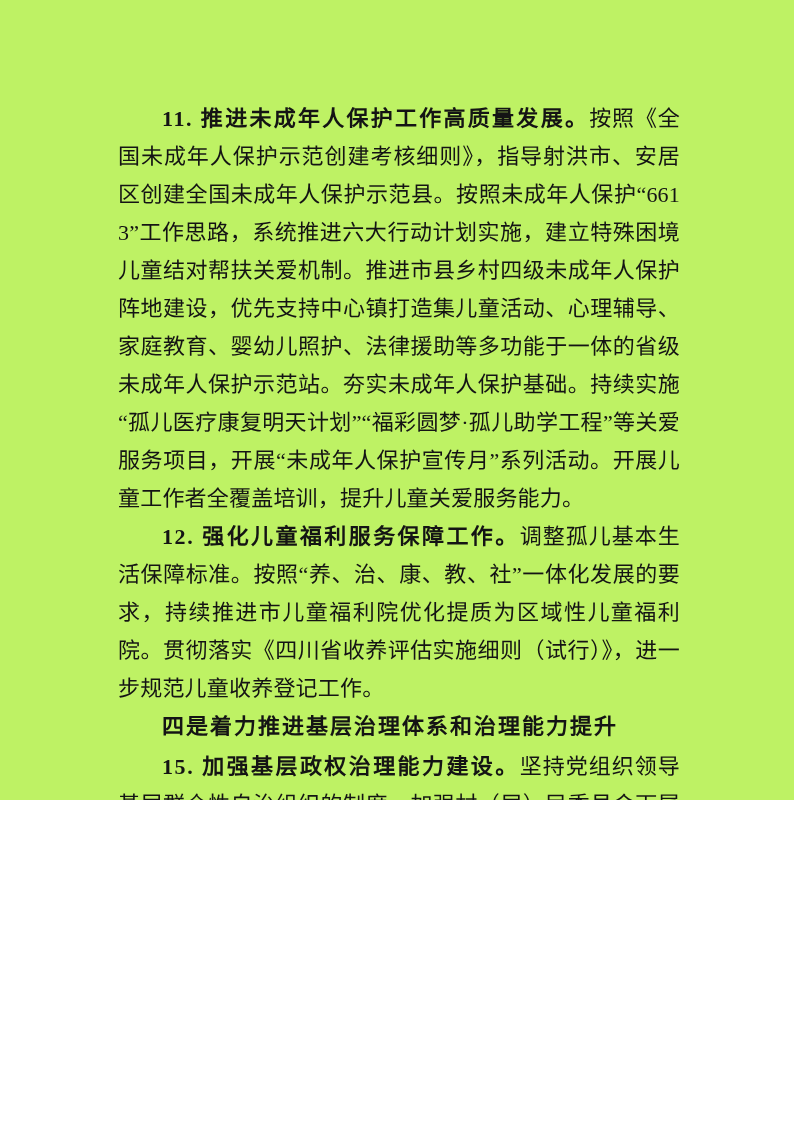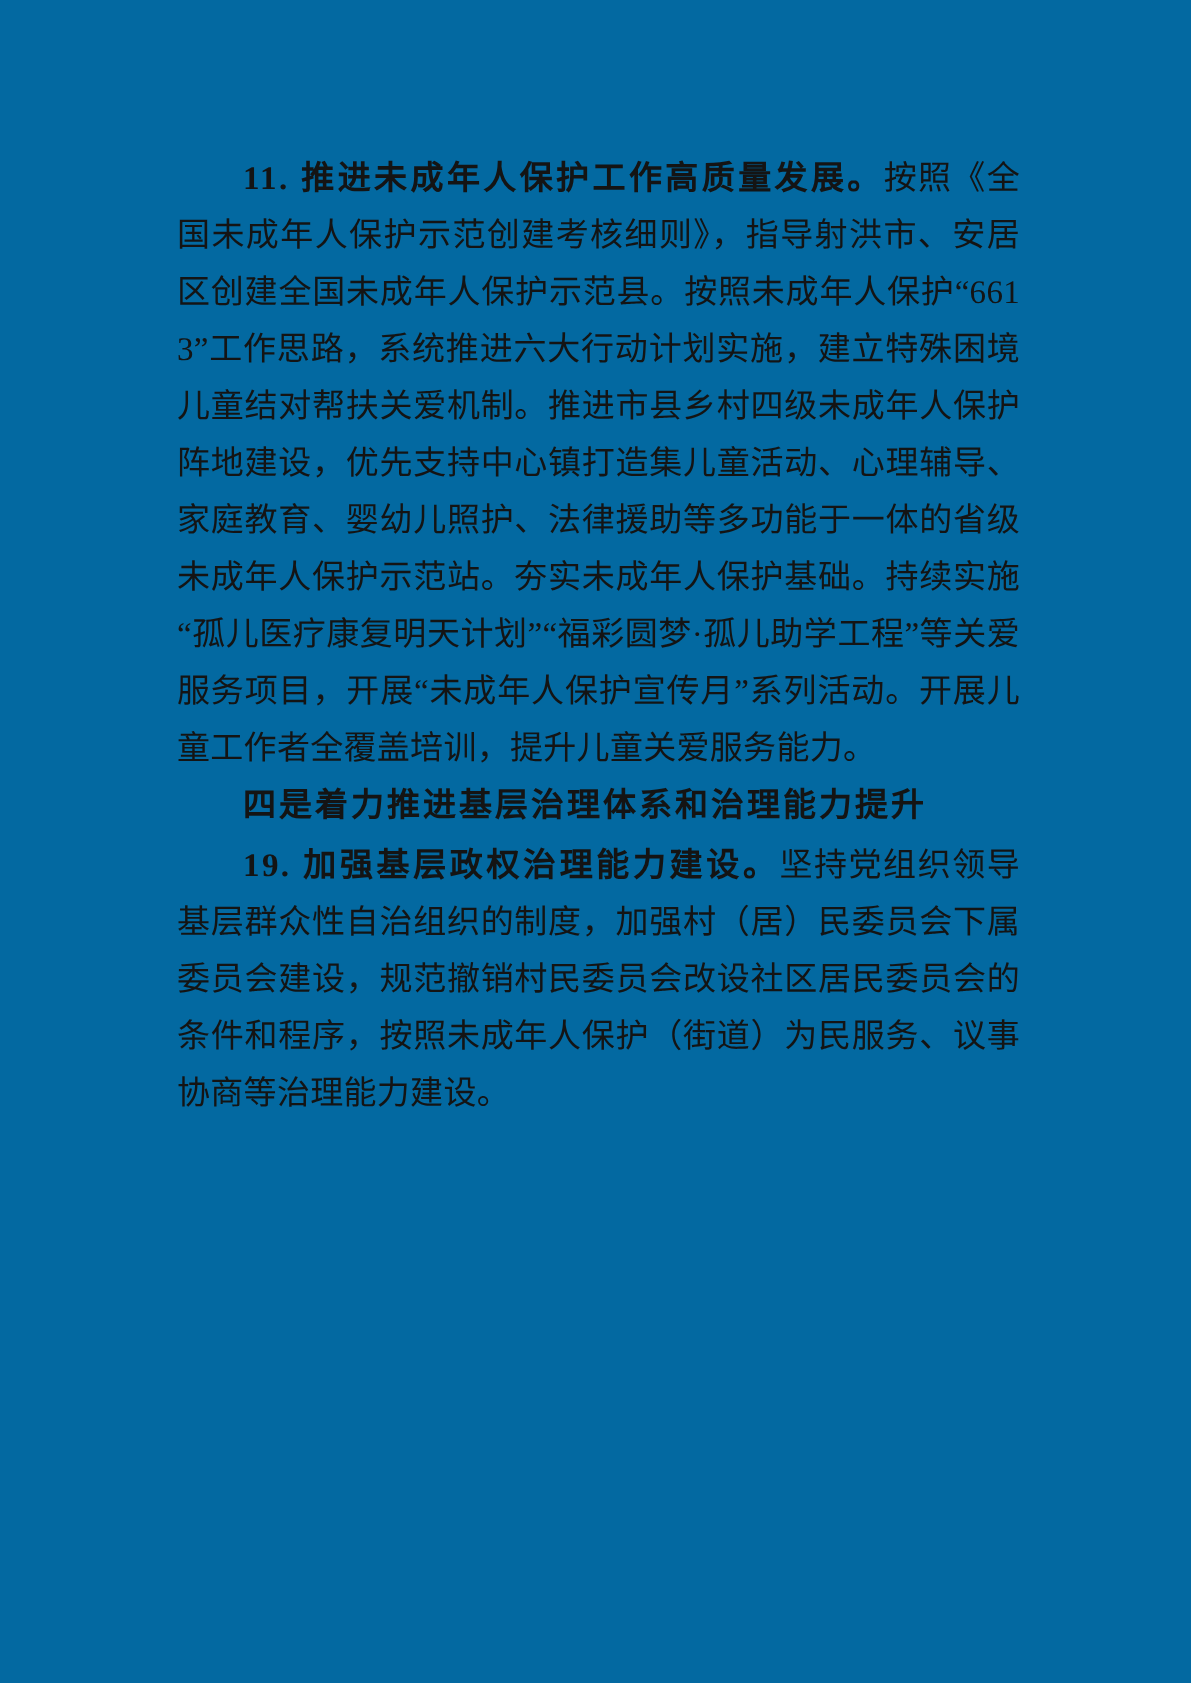--- a/index.html
+++ b/index.html
@@ -3,22 +3,22 @@
 <meta charset="utf-8">
 <style>
   html, body {
     margin: 0;
     padding: 0;
     background: #ffffff;
   }
   .page {
     position: relative;
     width: 794px;
-    height: 1122px;
-    background: #0369a1;
+    height: 800px;
+    background: #bef264;
     overflow: hidden;
     color: #141414;
   }
   .content {
     position: absolute;
     left: 118px;
     top: 100px;
     width: 562px;
     font-family: "Liberation Serif", "DejaVu Serif", serif;
     font-size: 22px;
@@ -42,20 +42,21 @@
   }
 </style>
 </head>
 <body>
 
 <div class="page">
   <div class="content">
 
     <p class="para"><span class="lead">11. 推进未成年人保护工作高质量发展。</span><span>按照《全国未成年人保护示范创建考核细则》，指导射洪市、安居区创建全国未成年人保护示范县。按照未成年人保护“6613”工作思路，系统推进六大行动计划实施，建立特殊困境儿童结对帮扶关爱机制。推进市县乡村四级未成年人保护阵地建设，优先支持中心镇打造集儿童活动、心理辅导、家庭教育、婴幼儿照护、法律援助等多功能于一体的省级未成年人保护示范站。夯实未成年人保护基础。持续实施“孤儿医疗康复明天计划”“福彩圆梦·孤儿助学工程”等关爱服务项目，开展“未成年人保护宣传月”系列活动。开展儿童工作者全覆盖培训，提升儿童关爱服务能力。</span></p>
 
+    <p class="para"><span class="lead">12. 强化儿童福利服务保障工作。</span><span>调整孤儿基本生活保障标准。按照“养、治、康、教、社”一体化发展的要求，持续推进市儿童福利院优化提质为区域性儿童福利院。贯彻落实《四川省收养评估实施细则（试行）》，进一步规范儿童收养登记工作。</span></p>
 
     <p class="para section-heading"><span class="lead">四是着力推进基层治理体系和治理能力提升</span></p>
 
-    <p class="para"><span class="lead">19. 加强基层政权治理能力建设。</span><span>坚持党组织领导基层群众性自治组织的制度，加强村（居）民委员会下属委员会建设，规范撤销村民委员会改设社区居民委员会的条件和程序，按照未成年人保护（街道）为民服务、议事协商等治理能力建设。</span></p>
+    <p class="para"><span class="lead">15. 加强基层政权治理能力建设。</span><span>坚持党组织领导基层群众性自治组织的制度，加强村（居）民委员会下属委员会建设，规范撤销村民委员会改设社区居民委员会的条件和程序，按照未成年人保护（街道）为民服务、议事协商等治理能力建设。</span></p>
 
 
   </div>
 </div>
 
 </body></html>

